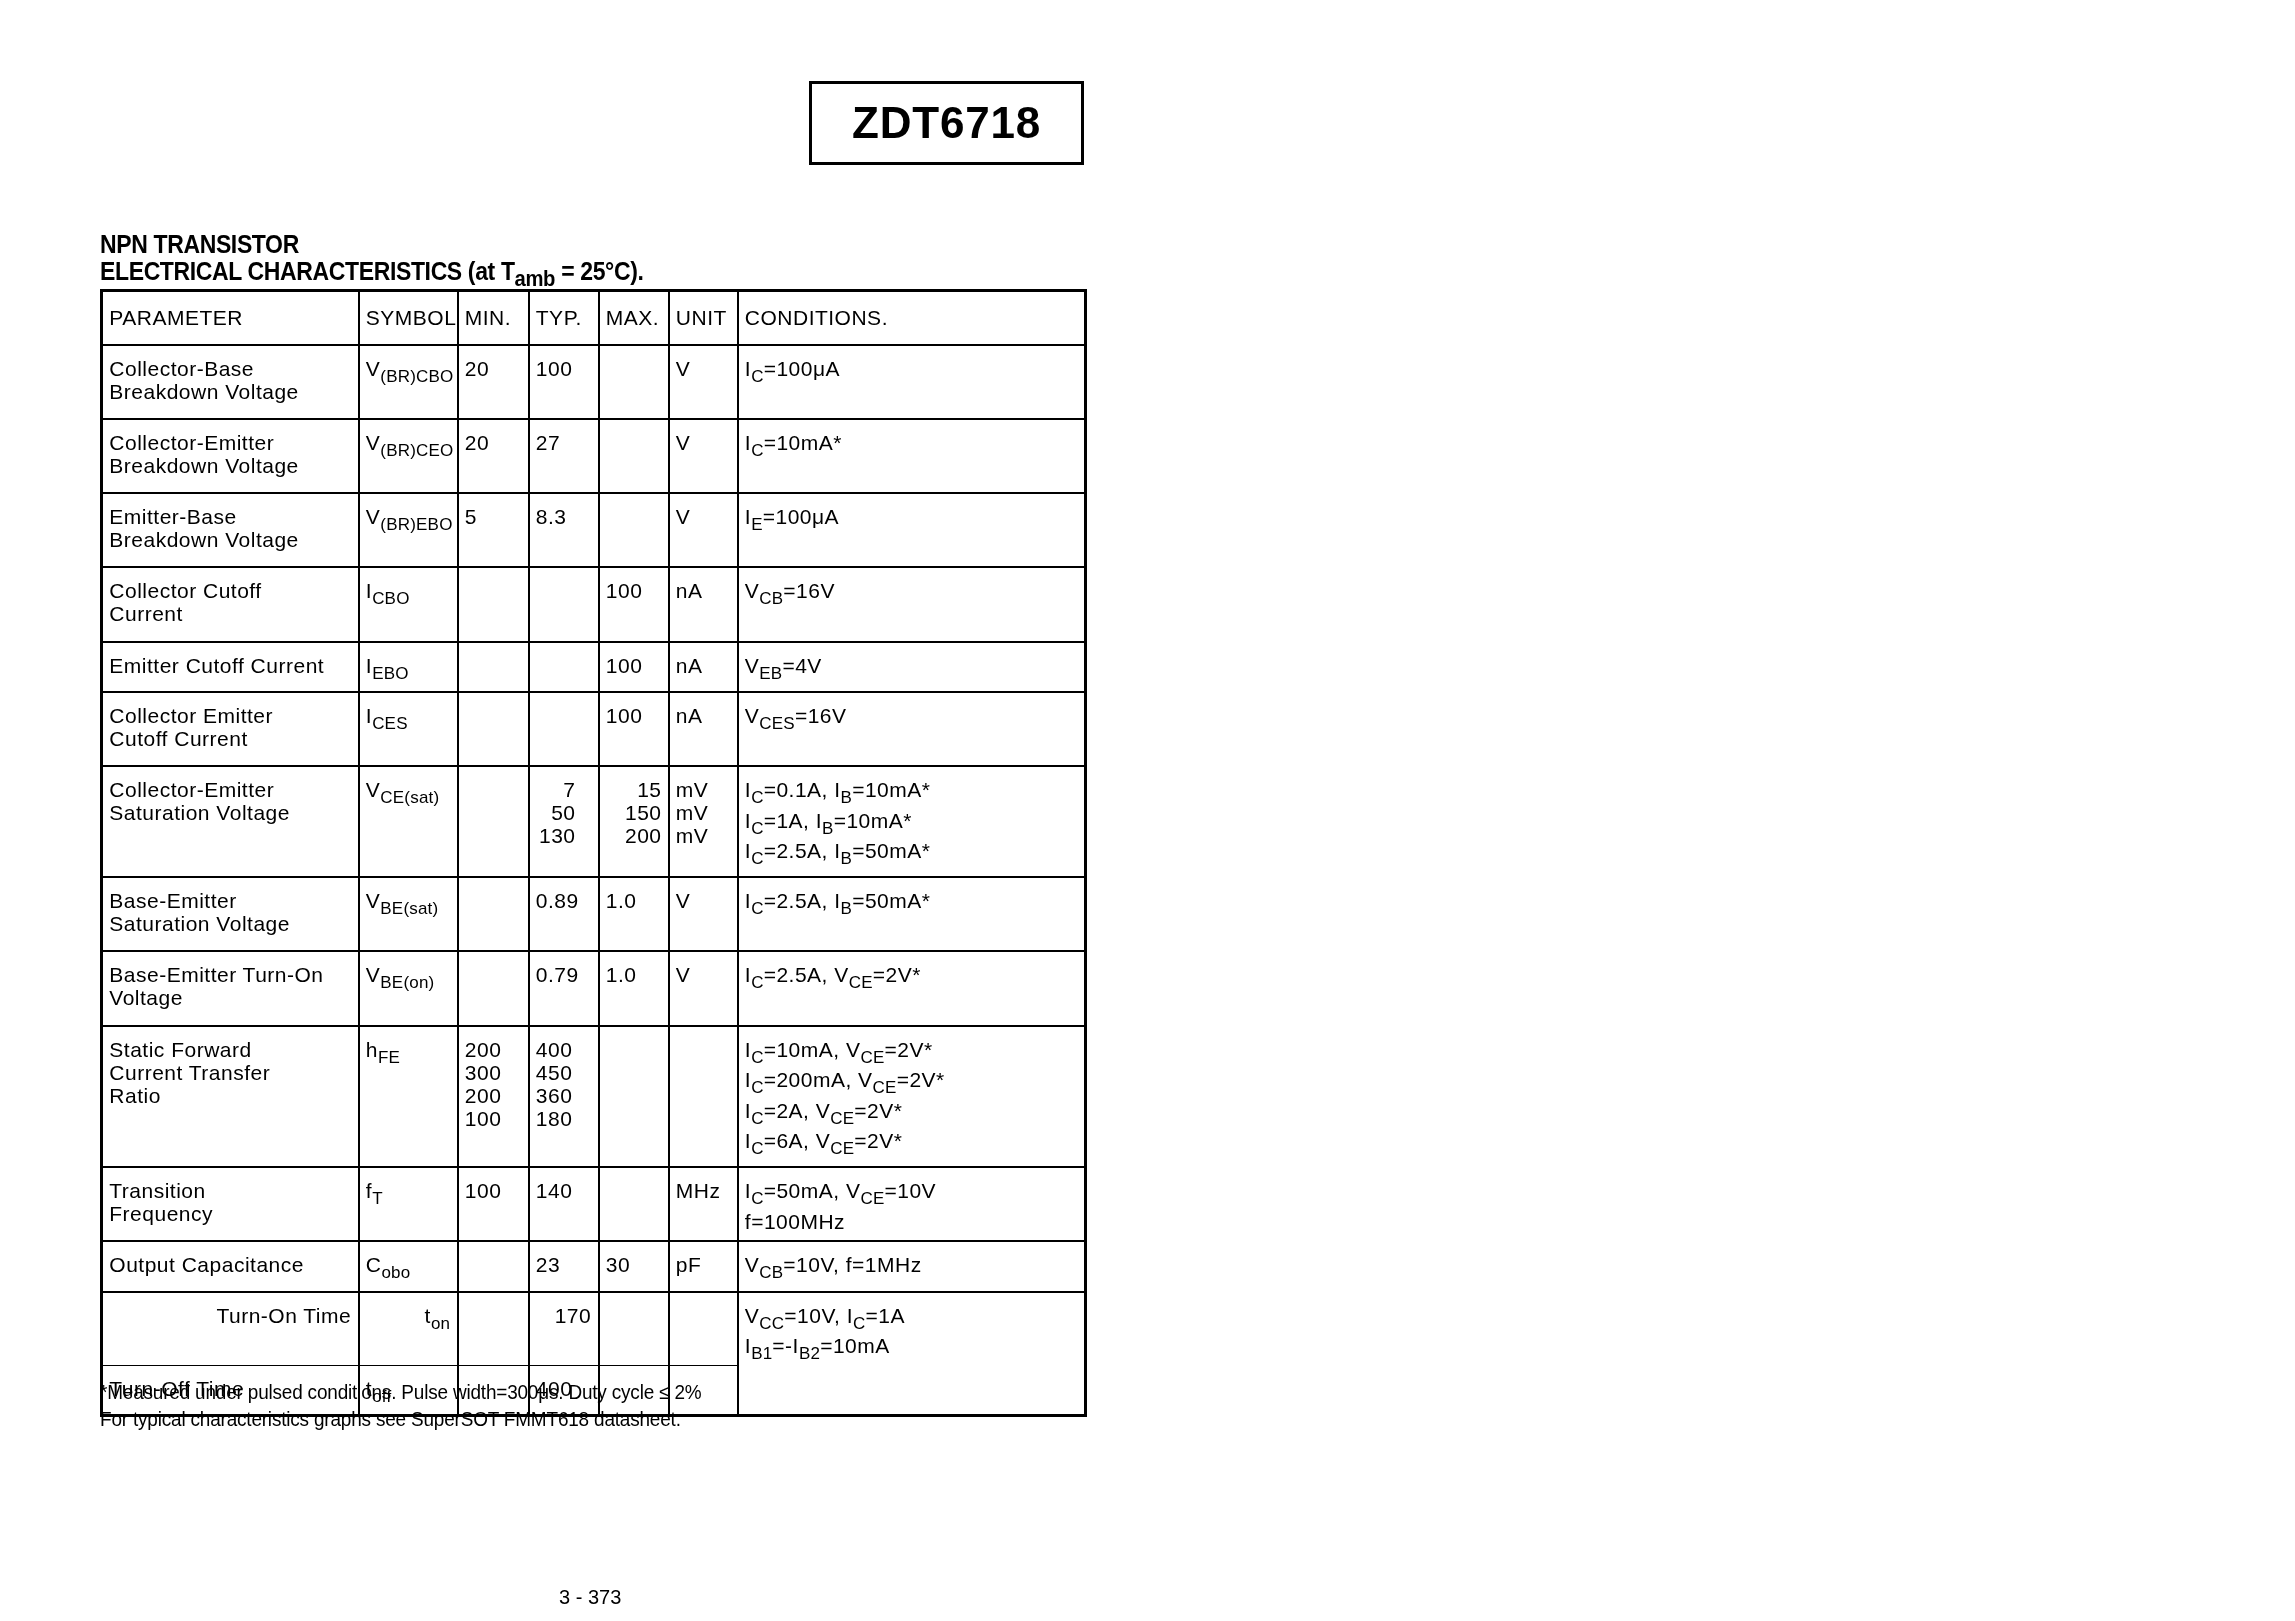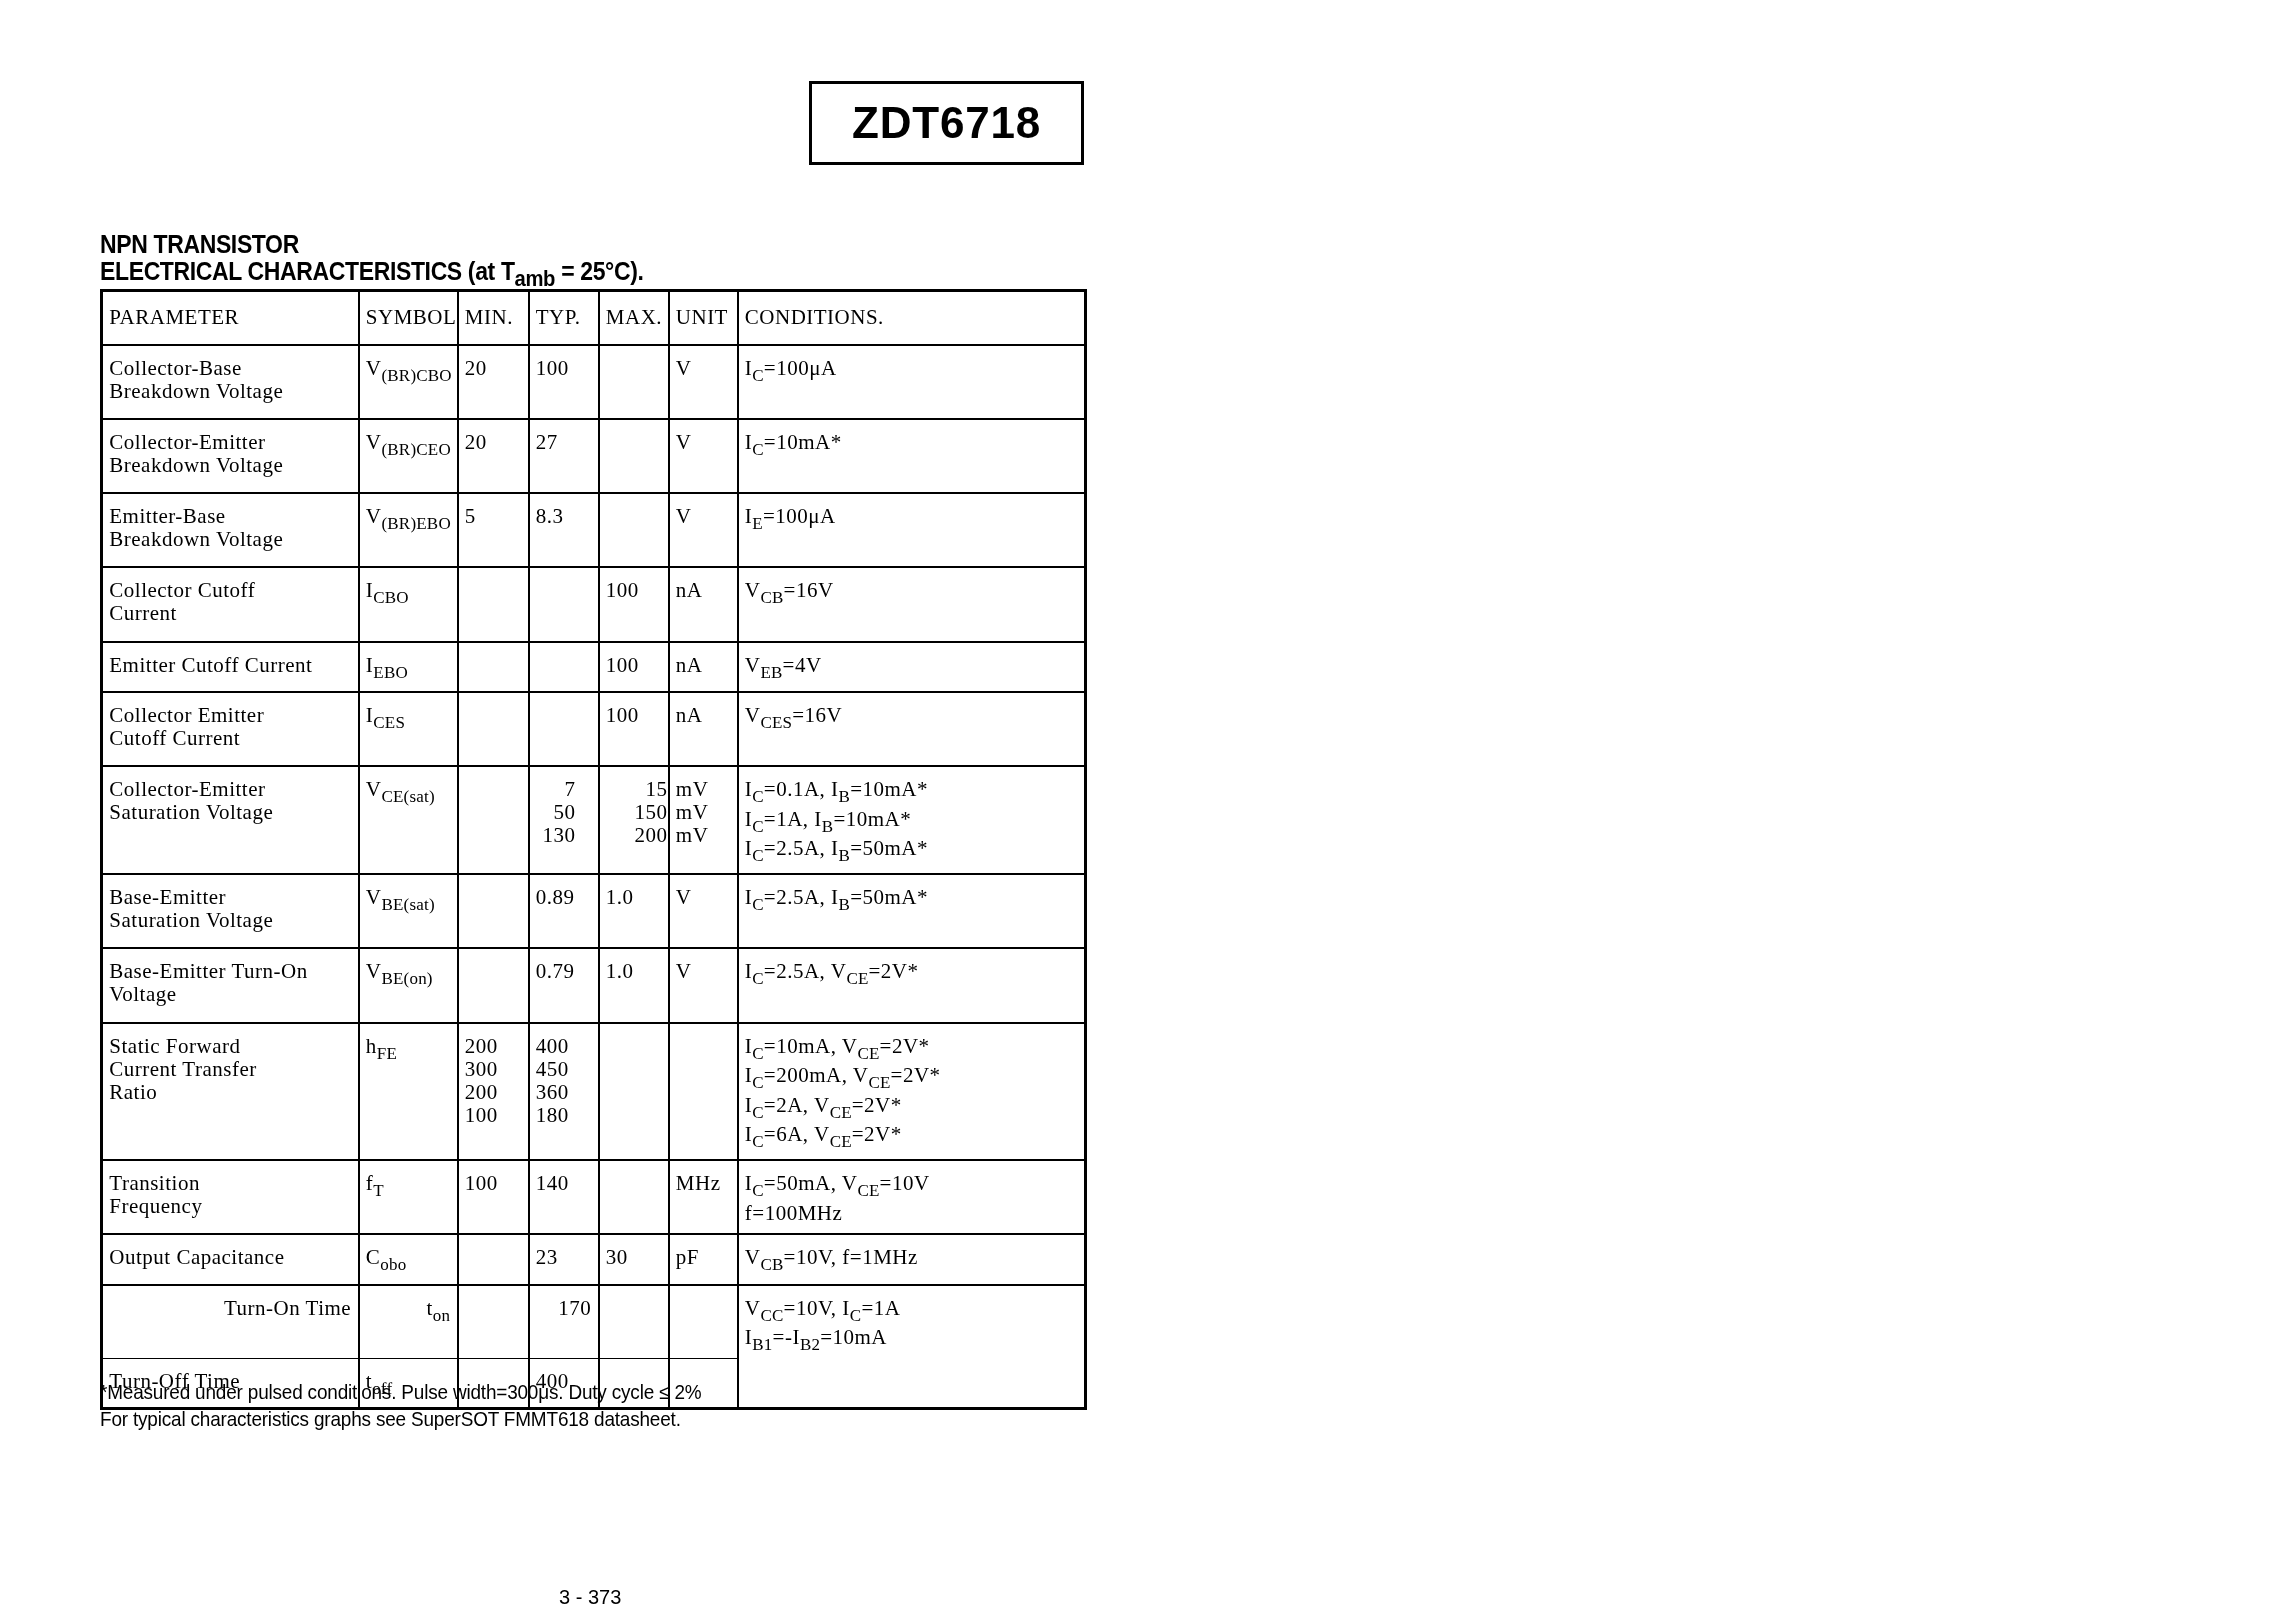--- a/index.html
+++ b/index.html
@@ -1,21 +1,21 @@
 <!DOCTYPE html>
 <html style="font-size:12.6px"><head>
 <meta charset="utf-8">
 <style>
   html, body { margin: 0; padding: 0; background: #ffffff; }
   body { width: 2295px; height: 1622px; position: relative; overflow: hidden; color: #000; font-family: "Liberation Sans", sans-serif; }
   .title-box { position: absolute; left: 809px; top: 81px; width: 275px; height: 84px; border: 3.9px solid #000; box-sizing: border-box; display: flex; align-items: center; justify-content: center; }
   .title-box span { font-weight: bold; font-size: 44px; letter-spacing: 0.8px; }
   .heading { position: absolute; left: 100px; top: 231px; font-weight: bold; font-size: 25px; line-height: 27px; letter-spacing: -0.4px; transform: scaleX(0.92); transform-origin: left top; }
   .heading sub { font-size: 22px; vertical-align: -6.3px; }
-  table.spec { position: absolute; left: 100px; top: 289px; width: 983px; border-collapse: collapse; table-layout: fixed; border: 3.9px solid #000; font-size: 21px; line-height: 23px; letter-spacing: 0.5px; font-family: Liberation Serif, serif; }
+  table.spec { position: absolute; left: 100px; top: 289px; width: 983px; border-collapse: collapse; table-layout: fixed; border: 3.9px solid #000; font-size: 21px; line-height: 23px; letter-spacing: 0.5px; }
   table.spec td, table.spec th { border: 2.4px solid #000; vertical-align: top; padding: 11px 6.3px 6.3px 6.3px; font-weight: normal; text-align: left; white-space: nowrap; }
   table.spec th { vertical-align: middle; padding: 6.3px; height: 39px; }
   table.spec td.thin-b { border-bottom: 1.2px solid #000; text-align: right; }
   table.spec td.thin-t { border-top: 1.2px solid #000; }
   .r-std td { height: 55px; }
   .r-1l td { height: 31px; }
   .r-3l td { height: 79px; }
   .r-4l td { height: 100px; }
   .right { text-align: right !important; }
   .sub { font-size: 17px; vertical-align: -5.5px; letter-spacing: 0.2px; }
@@ -175,21 +175,21 @@
           <span class="line">Collector-Emitter</span>
           <span class="line">Saturation Voltage</span>
         </td>
         <td><span>V</span><span class="sub">CE(sat)</span></td>
         <td></td>
         <td class="right" style="padding-right: 22px;">
           <span class="line">7</span>
           <span class="line">50</span>
           <span class="line">130</span>
         </td>
-        <td class="right" style="padding-right: 0;">
+        <td class="right" style="padding-right: 6px;">
           <span class="line">15</span>
           <span class="line">150</span>
           <span class="line">200</span>
         </td>
         <td>
           <span class="line">mV</span>
           <span class="line">mV</span>
           <span class="line">mV</span>
         </td>
         <td>

